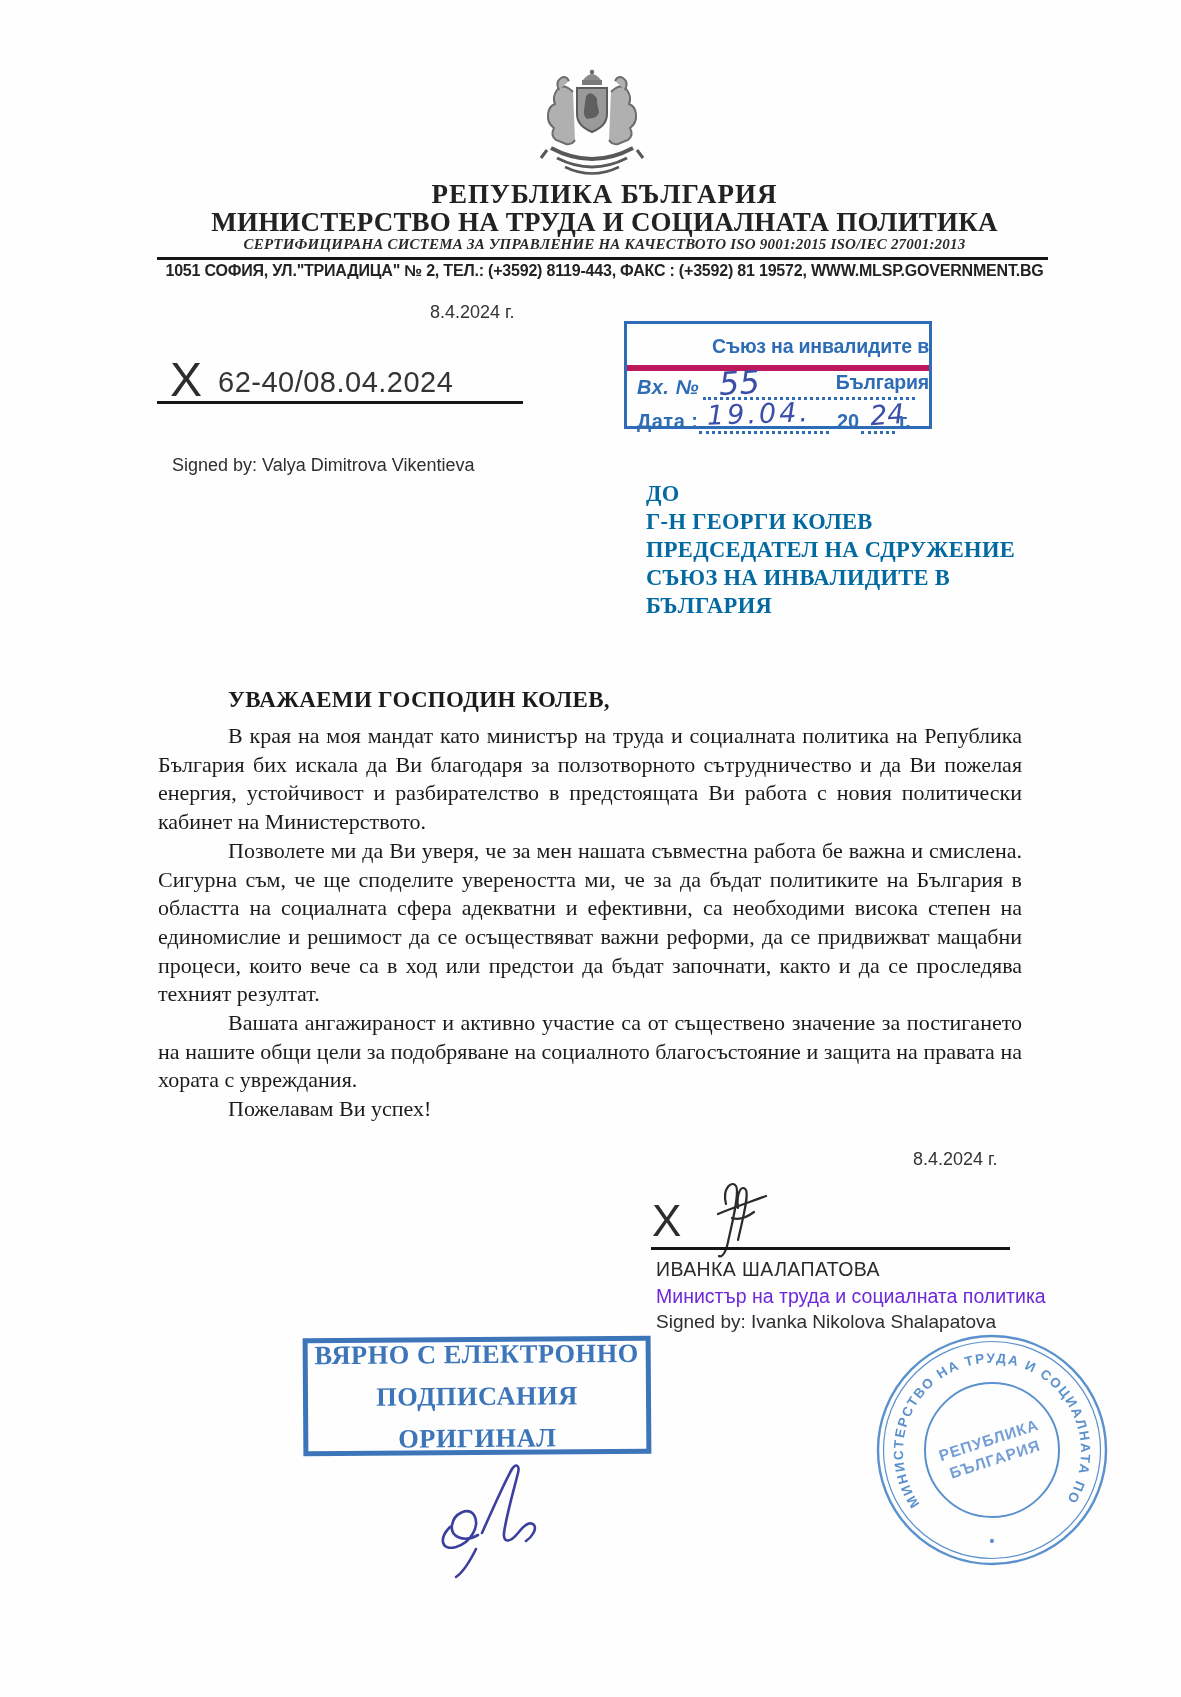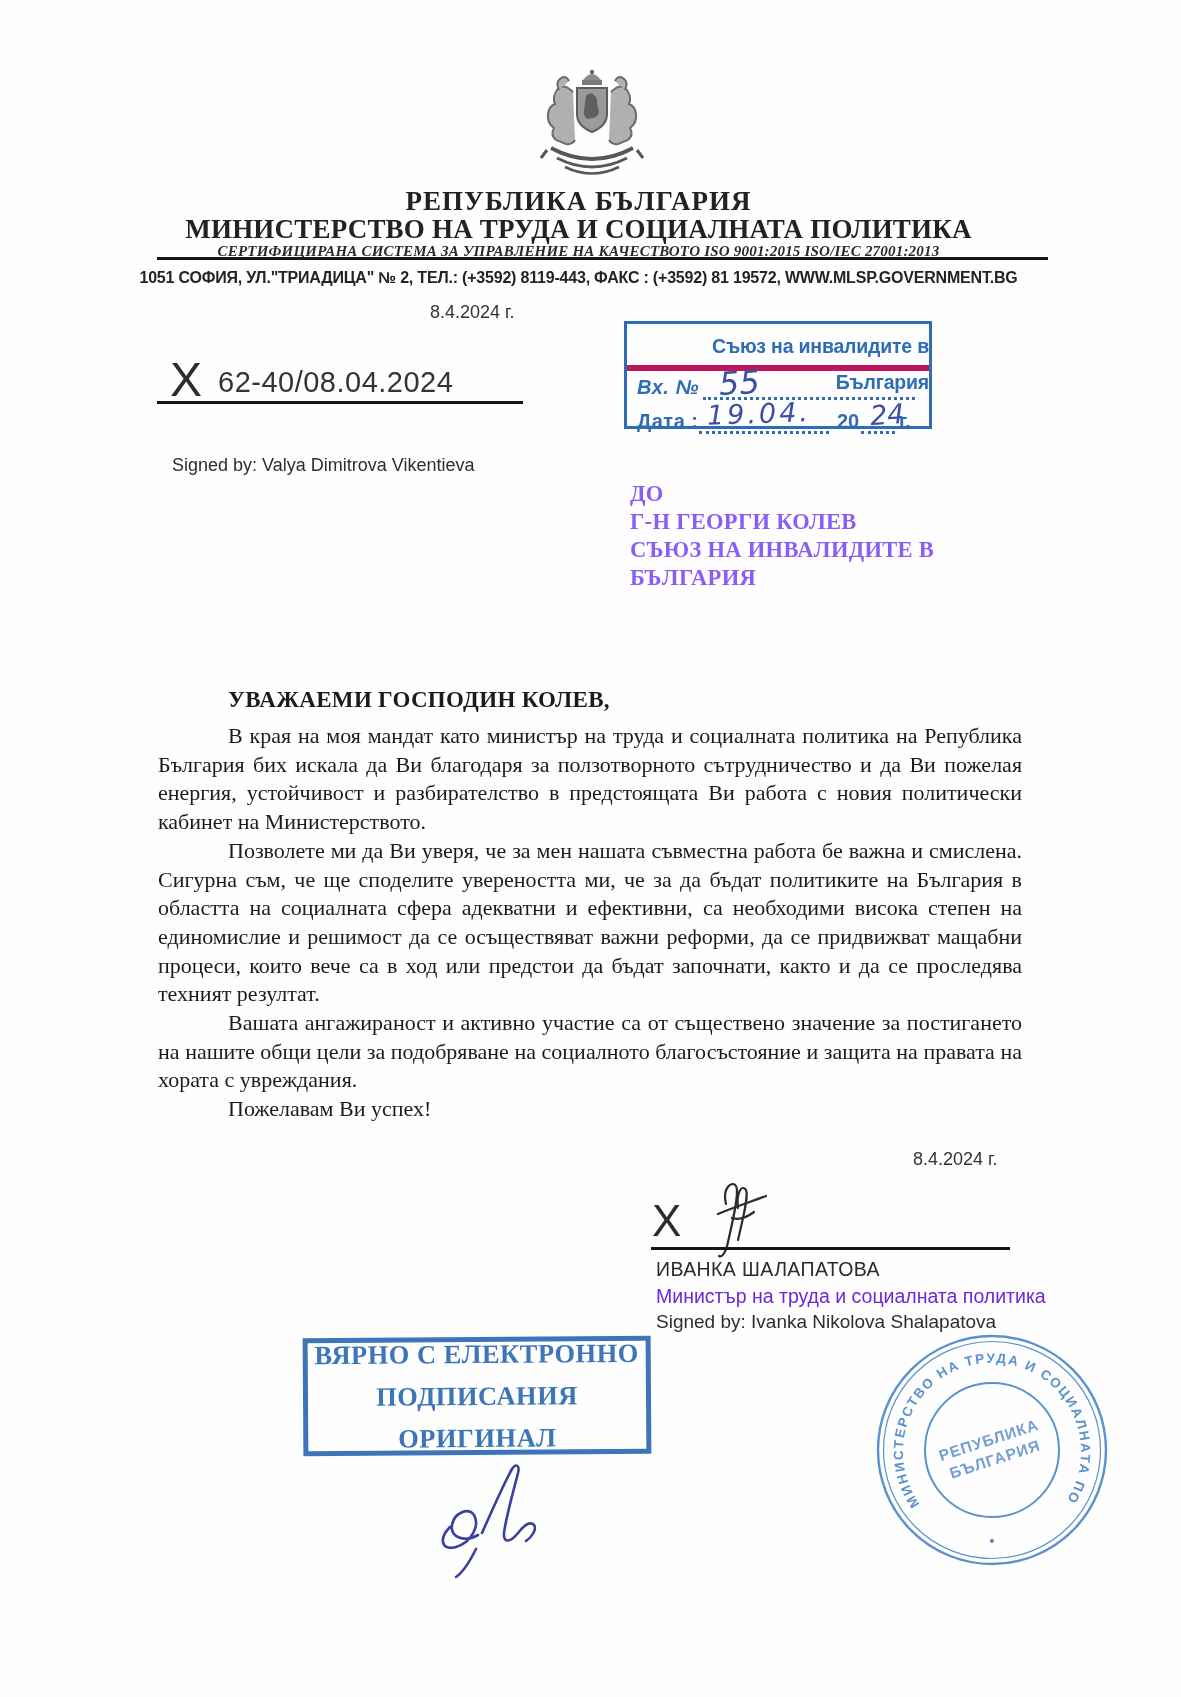--- a/index.html
+++ b/index.html
@@ -8,21 +8,21 @@
     width:1181px;height:1697px;
     margin:0 auto;
     background:#fefefe;
     overflow:hidden;
     font-family:"Liberation Serif", serif;
     color:#1c1c1c;
   }
   .abs{position:absolute;}
   
   .coa{left:525px;top:66px;width:134px;height:116px;}
-  .lh-line{left:76px;width:1005px;text-align:center;margin-top:7px;}
+  .lh-line{left:102px;width:1005px;text-align:center;}
   .lh-republic{top:179px;font-size:27px;font-weight:bold;letter-spacing:1px;color:#222;}
   .lh-ministry{top:207px;font-size:27px;font-weight:bold;letter-spacing:0.2px;color:#222;}
   .lh-cert{top:236px;font-size:15px;font-style:italic;font-weight:bold;letter-spacing:0.2px;color:#2a2a2a;}
   .lh-rule{left:157px;top:257px;width:891px;height:3px;background:#161616;}
   .lh-address{top:262px;font-size:16px;font-family:"Liberation Sans",sans-serif;font-weight:bold;color:#232323;letter-spacing:-0.2px;}
   
   .date-top{left:430px;top:302px;font-size:18px;font-family:"Liberation Sans",sans-serif;color:#333;}
   .xmark-top{left:170px;top:352px;font-size:48px;font-family:"Liberation Sans",sans-serif;font-weight:500;color:#2d2d2d;}
   .refnum{left:218px;top:366px;font-size:29px;font-family:"Liberation Sans",sans-serif;color:#343434;letter-spacing:0.5px;}
   .ref-underline{left:157px;top:401px;width:366px;height:3px;background:#161616;}
@@ -33,21 +33,21 @@
   .stamp-box .title{position:absolute;left:0;right:0;top:4px;height:37px;border-bottom:6px solid #be185d;
     font-size:19.5px;font-weight:bold;text-align:right;line-height:36px;letter-spacing:-0.2px;}
   .stamp-label{position:absolute;font-size:20px;font-weight:bold;letter-spacing:0.5px;}
   .dots{position:absolute;border-bottom:3px dotted #2e6db5;height:1px;}
   .hand{font-family:"DejaVu Sans",sans-serif;font-style:italic;color:#3b4fa8;}
   .hand-55{position:absolute;left:92px;top:40px;font-size:32px;transform:rotate(-3deg);}
   .hand-date{position:absolute;left:80px;top:74px;font-size:27px;transform:rotate(-2deg);letter-spacing:3px;}
   .hand-24{position:absolute;left:243px;top:75px;font-size:27px;transform:rotate(-4deg);}
   .stamp-print{position:absolute;font-size:20px;font-weight:bold;}
   
-  .recipient{left:630px;top:480px;font-size:22.5px;font-weight:bold;line-height:28px;color:#8b5cf6;letter-spacing:0.3px;}
+  .recipient{left:646px;top:480px;font-size:22.5px;font-weight:bold;line-height:28px;color:#0369a1;letter-spacing:0.3px;}
   
   .salutation{left:228px;top:687px;font-size:23px;font-weight:bold;letter-spacing:0.3px;color:#1b1b1b;}
   .body-text{left:158px;top:722px;width:864px;font-size:22px;line-height:28.7px;text-align:justify;color:#1b1b1b;}
   .body-text p{margin:0;text-indent:70px;}
   .body-text p.last{text-align:left;}
   
   .date-sig{left:913px;top:1149px;font-size:18px;font-family:"Liberation Sans",sans-serif;color:#333;}
   .sig-squiggle{left:688px;top:1178px;width:100px;height:82px;}
   .xmark-sig{left:652px;top:1196px;font-size:44px;font-family:"Liberation Sans",sans-serif;font-weight:500;color:#2d2d2d;}
   .sig-line{left:651px;top:1247px;width:359px;height:3px;background:#161616;}
@@ -116,20 +116,21 @@
     <span class="hand hand-date">19.04.</span>
     <span class="stamp-print" style="left:210px;top:86px;">20</span>
     <div class="dots" style="left:234px;top:106px;width:34px;"></div>
     <span class="hand hand-24">24</span>
     <span class="stamp-print" style="left:272px;top:86px;">г.</span>
   </div>
 
   <div class="abs recipient">
     <div>ДО</div>
     <div>Г-Н ГЕОРГИ КОЛЕВ</div>
+    <div>ПРЕДСЕДАТЕЛ НА СДРУЖЕНИЕ</div>
     <div>СЪЮЗ НА ИНВАЛИДИТЕ В</div>
     <div>БЪЛГАРИЯ</div>
   </div>
 
   <div class="abs salutation">УВАЖАЕМИ ГОСПОДИН КОЛЕВ,</div>
   <div class="abs body-text">
     <p>В края на моя мандат като министър на труда и социалната политика на Република България бих искала да Ви благодаря за ползотворното сътрудничество и да Ви пожелая енергия, устойчивост и разбирателство в предстоящата Ви работа с новия политически кабинет на Министерството.</p>
     <p>Позволете ми да Ви уверя, че за мен нашата съвместна работа бе важна и смислена. Сигурна съм, че ще споделите увереността ми, че за да бъдат политиките на България в областта на социалната сфера адекватни и ефективни, са необходими висока степен на единомислие и решимост да се осъществяват важни реформи, да се придвижват мащабни процеси, които вече са в ход или предстои да бъдат започнати, както и да се проследява техният резултат.</p>
     <p>Вашата ангажираност и активно участие са от съществено значение за постигането на нашите общи цели за подобряване на социалното благосъстояние и защита на правата на хората с увреждания.</p>
     <p class="last">Пожелавам Ви успех!</p>

